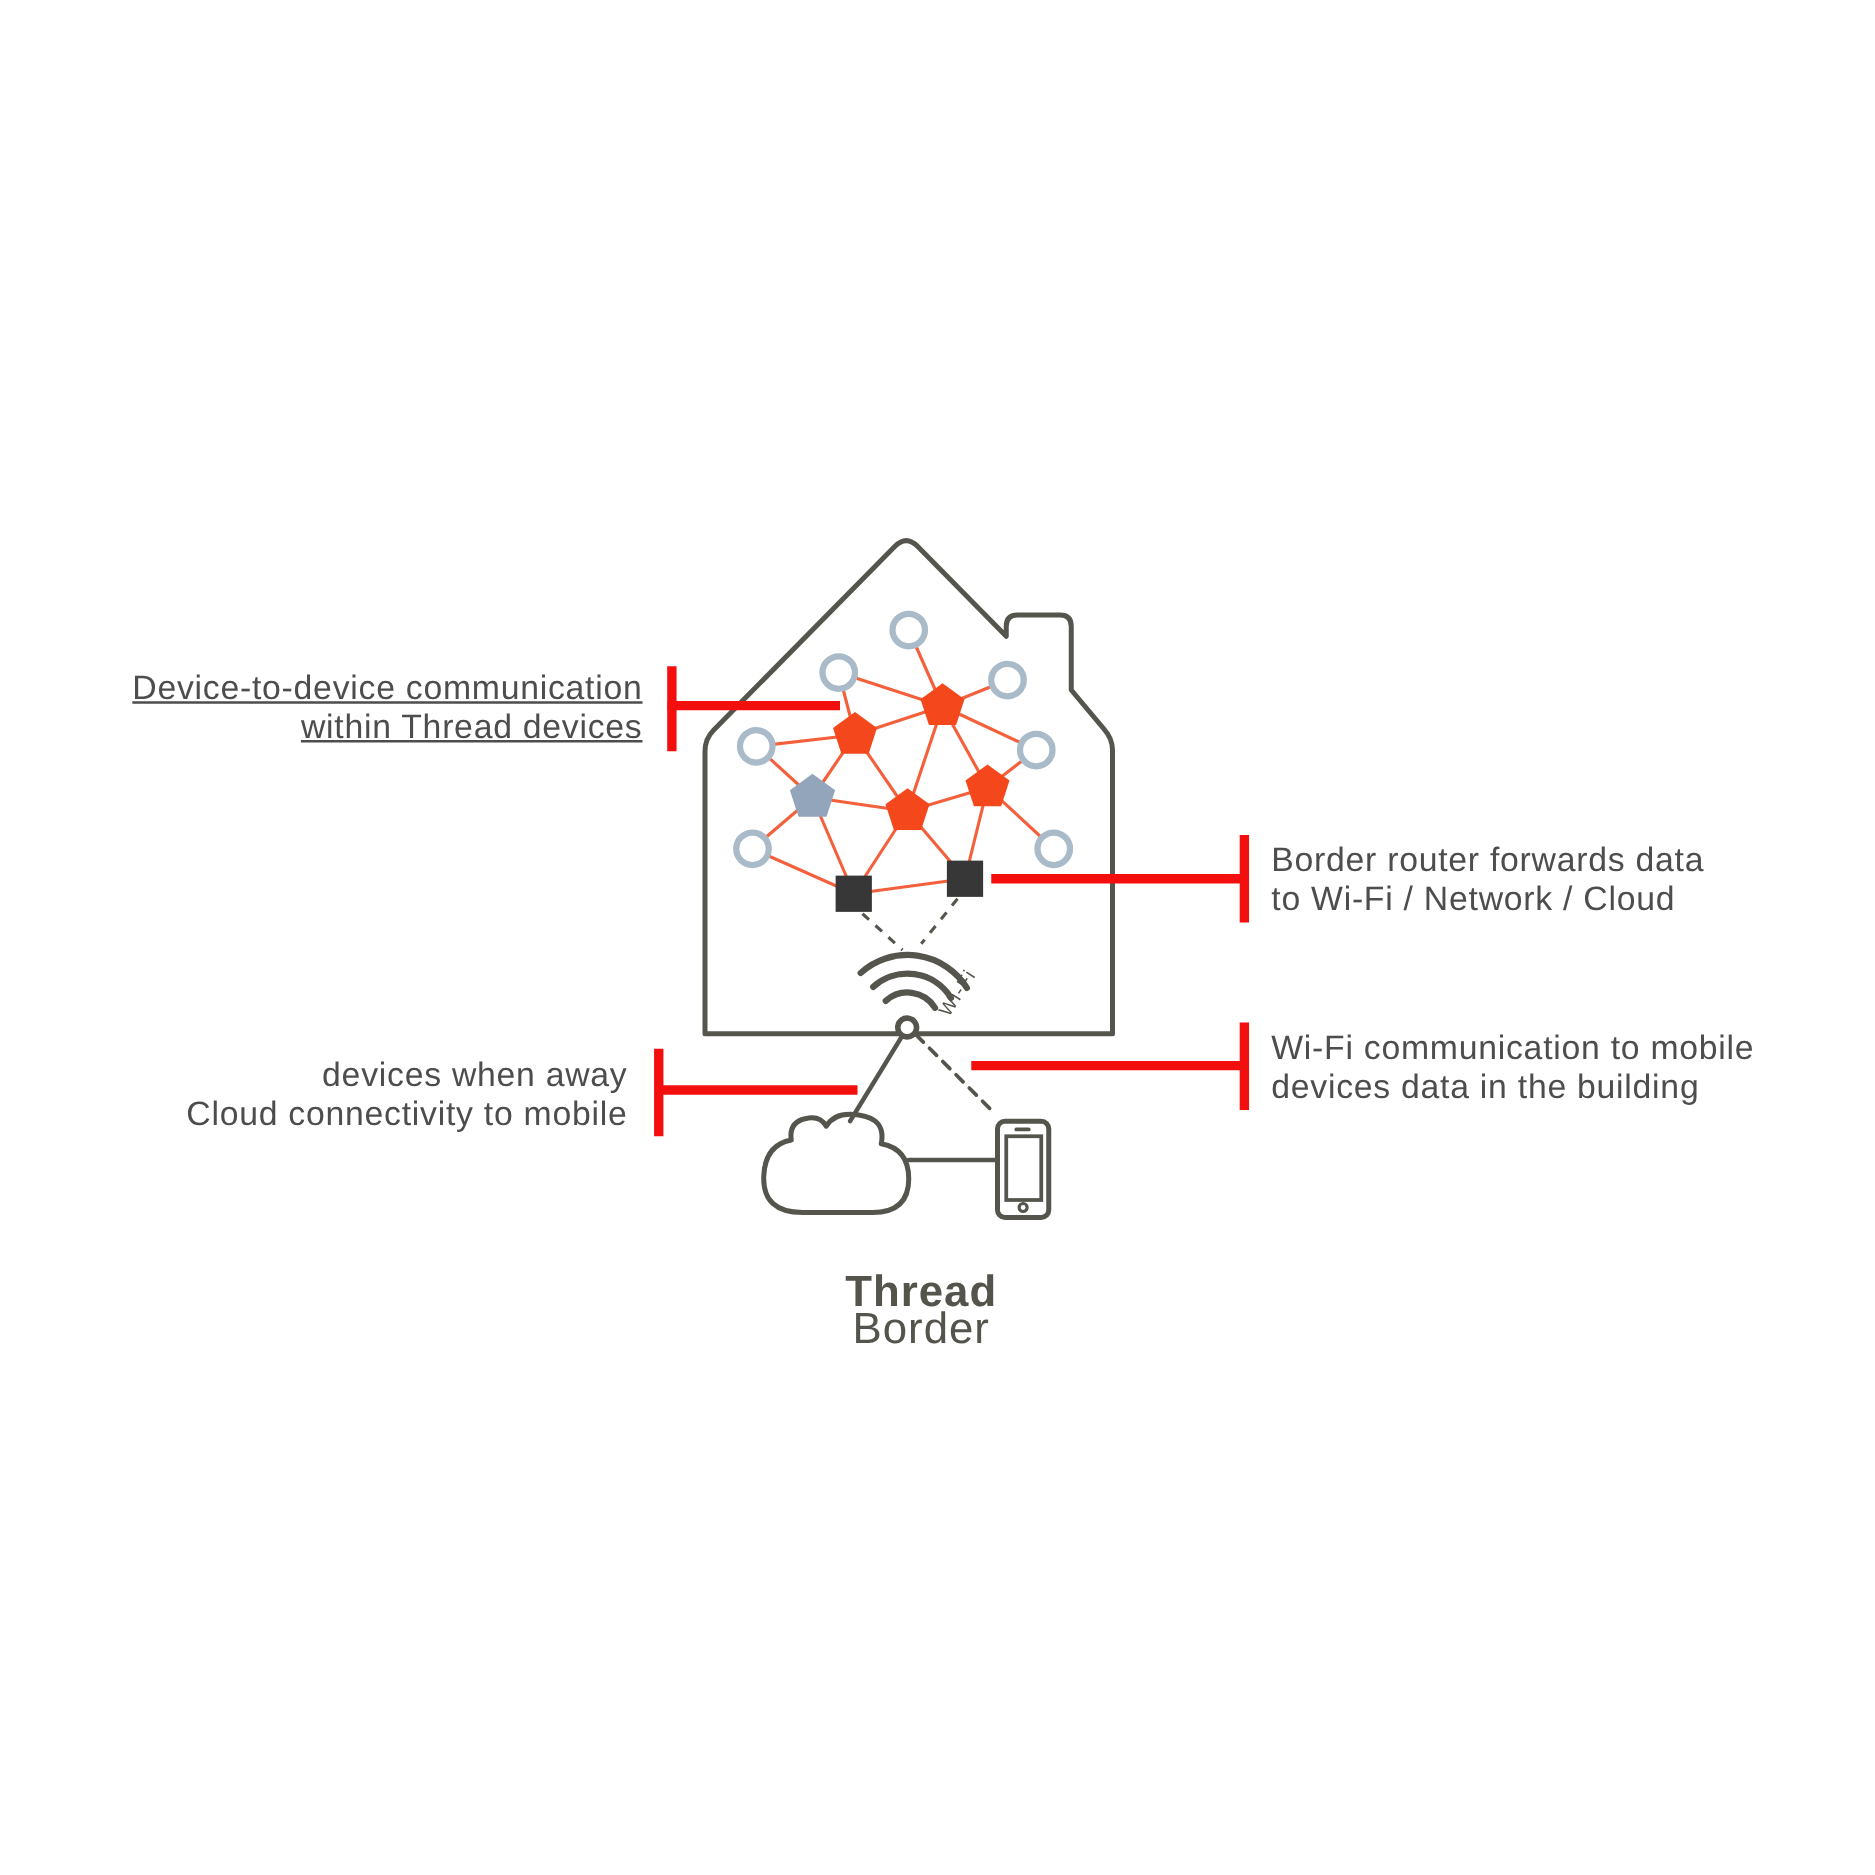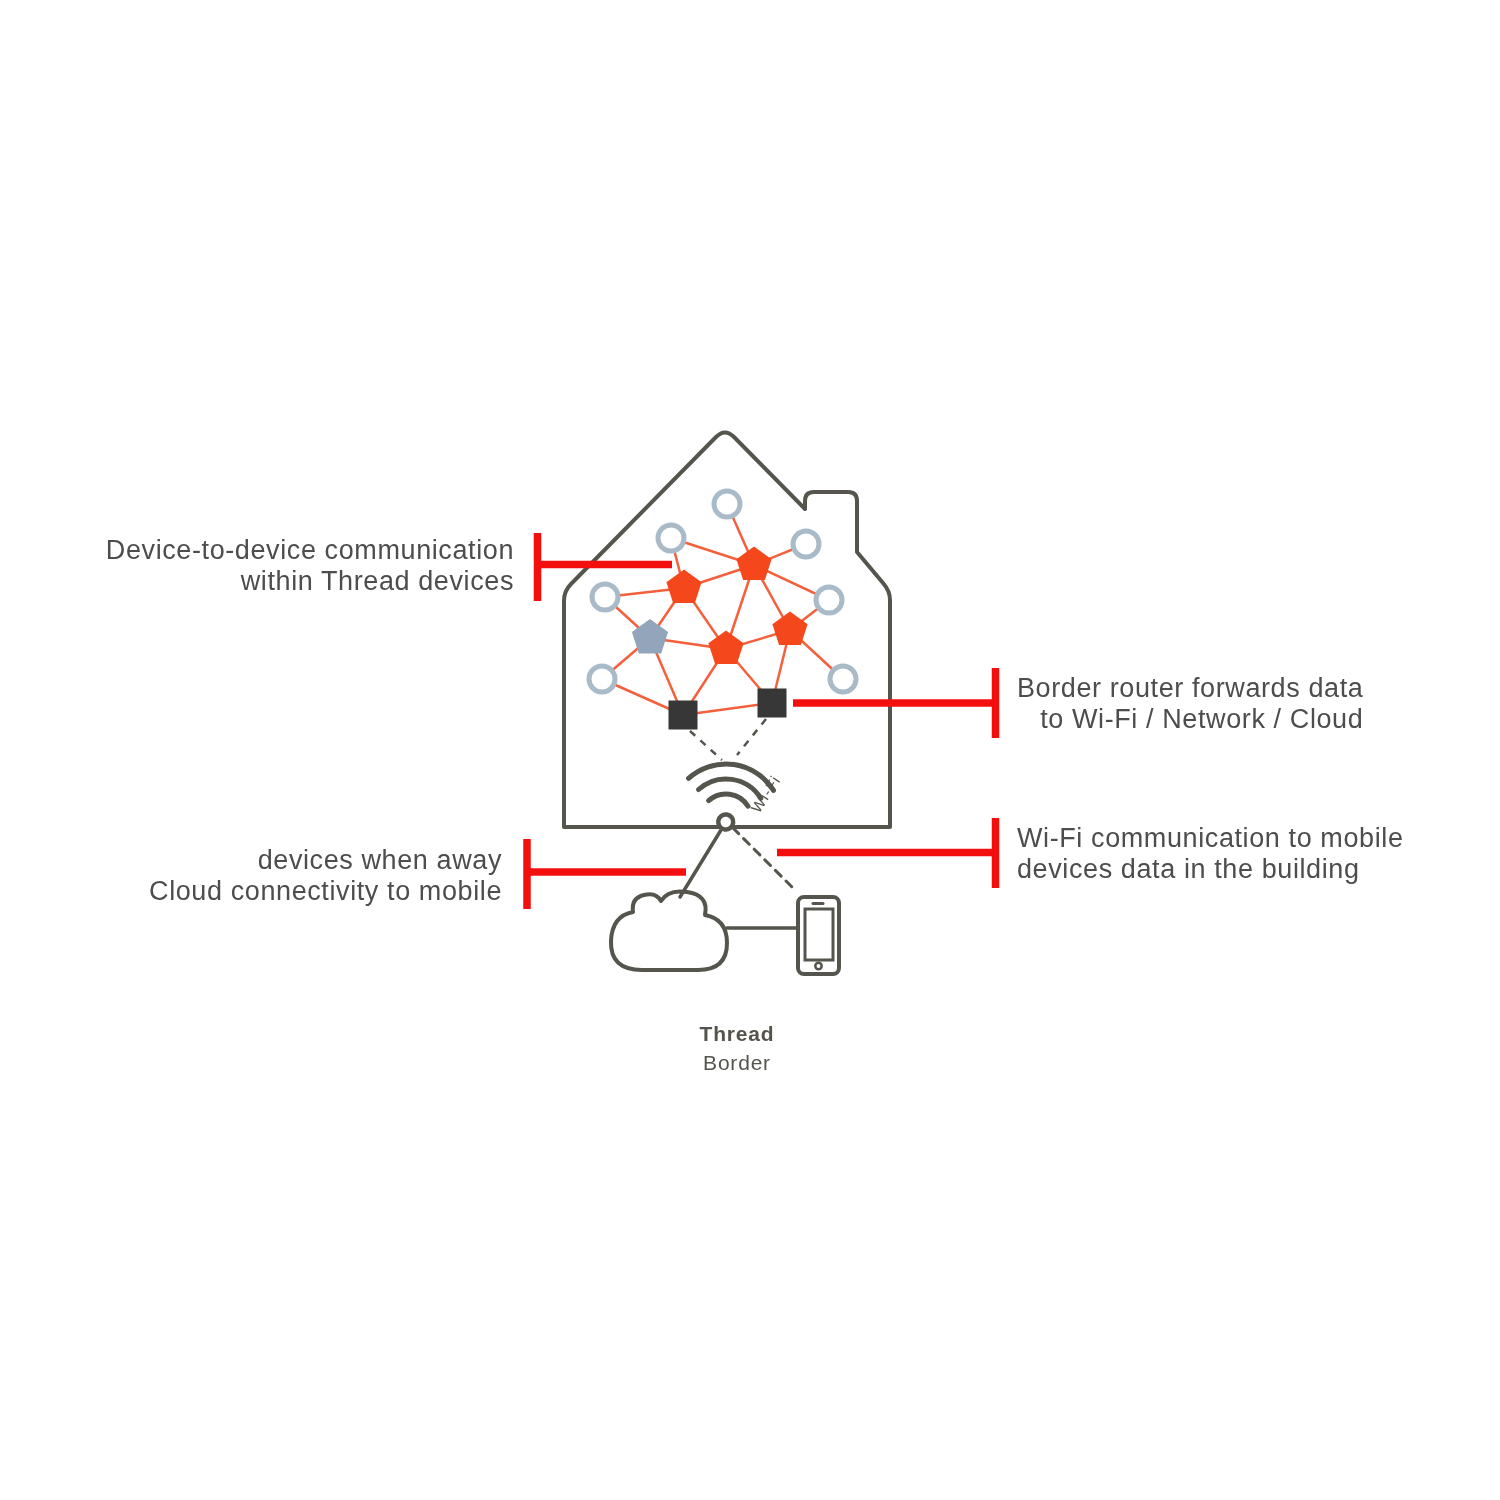--- a/index.html
+++ b/index.html
@@ -22,21 +22,21 @@
   .ann{
     position:absolute;
     font-size:27px;line-height:31px;letter-spacing:.6px;
     color:var(--text);white-space:nowrap;
   }
   .ann.align-right{text-align:right;}
   .ann.align-left{text-align:left;}
   .caption{
     position:absolute;left:587px;top:1019px;width:300px;
     text-align:center;color:var(--caption);
-    font-size:21px;line-height:29px;letter-spacing:.8px;
+    font-size:35px;line-height:29px;letter-spacing:.8px;
   }
   .caption .caption-title{font-weight:bold;}
   .wifi-text{
     font-family:"Liberation Sans",sans-serif;
     font-size:15px;letter-spacing:1.2px;fill:var(--outline);
   }
   .house{stroke:var(--outline);stroke-width:4;fill:none;stroke-linejoin:round;stroke-linecap:round;}
   .dark{stroke:var(--outline);fill:none;stroke-linecap:round;stroke-linejoin:round;}
   .redline{stroke:var(--red);stroke-width:7.5;fill:none;}
 </style>
@@ -127,26 +127,26 @@
     <g>
       <line class="redline" x1="527" y1="839" x2="527" y2="909"></line>
       <line class="redline" x1="527" y1="872" x2="686" y2="872"></line>
     </g>
     <g>
       <line class="redline" x1="995.5" y1="818" x2="995.5" y2="888"></line>
       <line class="redline" x1="777" y1="852.5" x2="999" y2="852.5"></line>
     </g>
   </svg>
 
-  <div class="ann align-right" style="top:535px;right:986px;">
+  <div class="ann align-right" style="top:535px;right:986px;text-decoration:underline;">
     <div>Device-to-device communication</div>
     <div>within Thread devices</div>
   </div>
 
-  <div class="ann align-left" style="top:673px;left:1017px;text-align:right;">
+  <div class="ann align-left" style="top:673px;left:1017px;">
     <div>Border router forwards data</div>
     <div>to Wi-Fi / Network / Cloud</div>
   </div>
 
   <div class="ann align-right" style="top:845px;right:998px;">
     <div>devices when away</div>
     <div>Cloud connectivity to mobile</div>
   </div>
 
   <div class="ann align-left" style="top:823px;left:1017px;">

